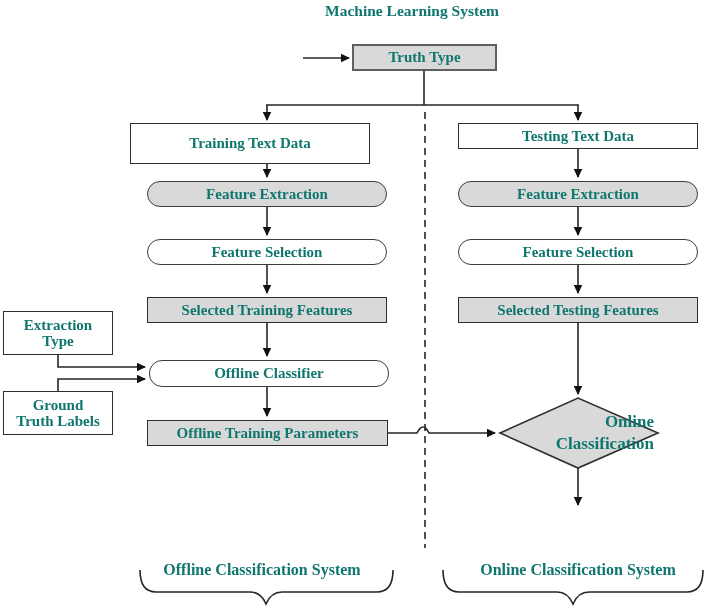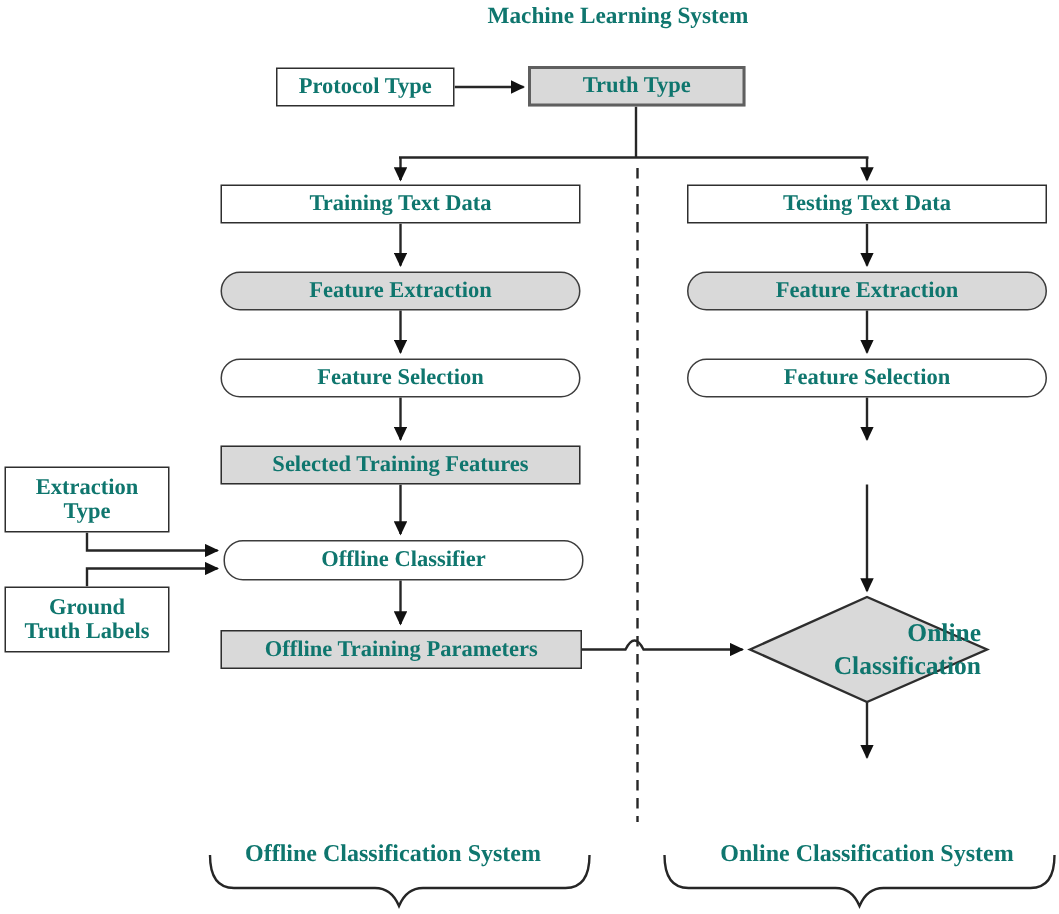--- a/index.html
+++ b/index.html
@@ -74,42 +74,42 @@
 
       <polygon points="500,433 578,398 658,433 578,468" style="fill:var(--gray)" stroke="#2e2e2e"></polygon>
 
       <path d="M140,570 Q140,592 156,592 L250,592 Q261,592 266,604 Q271,592 282,592 L377,592 Q393,592 393,570"></path>
       <path d="M443,570 Q443,592 459,592 L557,592 Q568,592 573,604 Q578,592 589,592 L687,592 Q703,592 703,570"></path>
     </g>
   </svg>
 
   <div class="title" style="left:262px;top:2px;width:300px;">Machine Learning System</div>
 
-  <div class="box" style="left:184px;top:45px;width:119px;height:26px;">Protocol Type</div>
   <div class="box gray thickborder" style="left:352px;top:44px;width:145px;height:27px;">Truth Type</div>
 
-  <div class="box" style="left:147px;top:123px;width:240px;height:26px;">Training Text Data</div>
+  <div class="box" style="left:130px;top:123px;width:240px;height:41px;">Training Text Data</div>
   <div class="box gray rounded" style="left:147px;top:181px;width:240px;height:26px;">Feature Extraction</div>
   <div class="box rounded" style="left:147px;top:239px;width:240px;height:26px;">Feature Selection</div>
   <div class="box gray" style="left:147px;top:297px;width:240px;height:26px;">Selected Training Features</div>
   <div class="box rounded" style="left:149px;top:360px;width:240px;height:27px;">Offline Classifier</div>
   <div class="box gray" style="left:147px;top:420px;width:241px;height:26px;">Offline Training Parameters</div>
 
   <div class="box multiline" style="left:3px;top:311px;width:110px;height:44px;">
     <span>Extraction</span>
     <span>Type</span>
   </div>
   <div class="box multiline" style="left:3px;top:391px;width:110px;height:44px;">
     <span>Ground</span>
     <span>Truth Labels</span>
   </div>
 
   <div class="box" style="left:458px;top:123px;width:240px;height:26px;">Testing Text Data</div>
   <div class="box gray rounded" style="left:458px;top:181px;width:240px;height:26px;">Feature Extraction</div>
   <div class="box rounded" style="left:458px;top:239px;width:240px;height:26px;">Feature Selection</div>
+  <div class="box gray" style="left:458px;top:297px;width:240px;height:26px;">Selected Testing Features</div>
 
   <div class="diamond-text" style="left:503px;top:406px;width:151px;height:54px;">
     <span>Online</span>
     <span>Classification</span>
   </div>
 
 
   <div class="footerlabel" style="left:112px;top:561px;width:300px;">Offline Classification System</div>
   <div class="footerlabel" style="left:428px;top:561px;width:300px;">Online Classification System</div>
 

